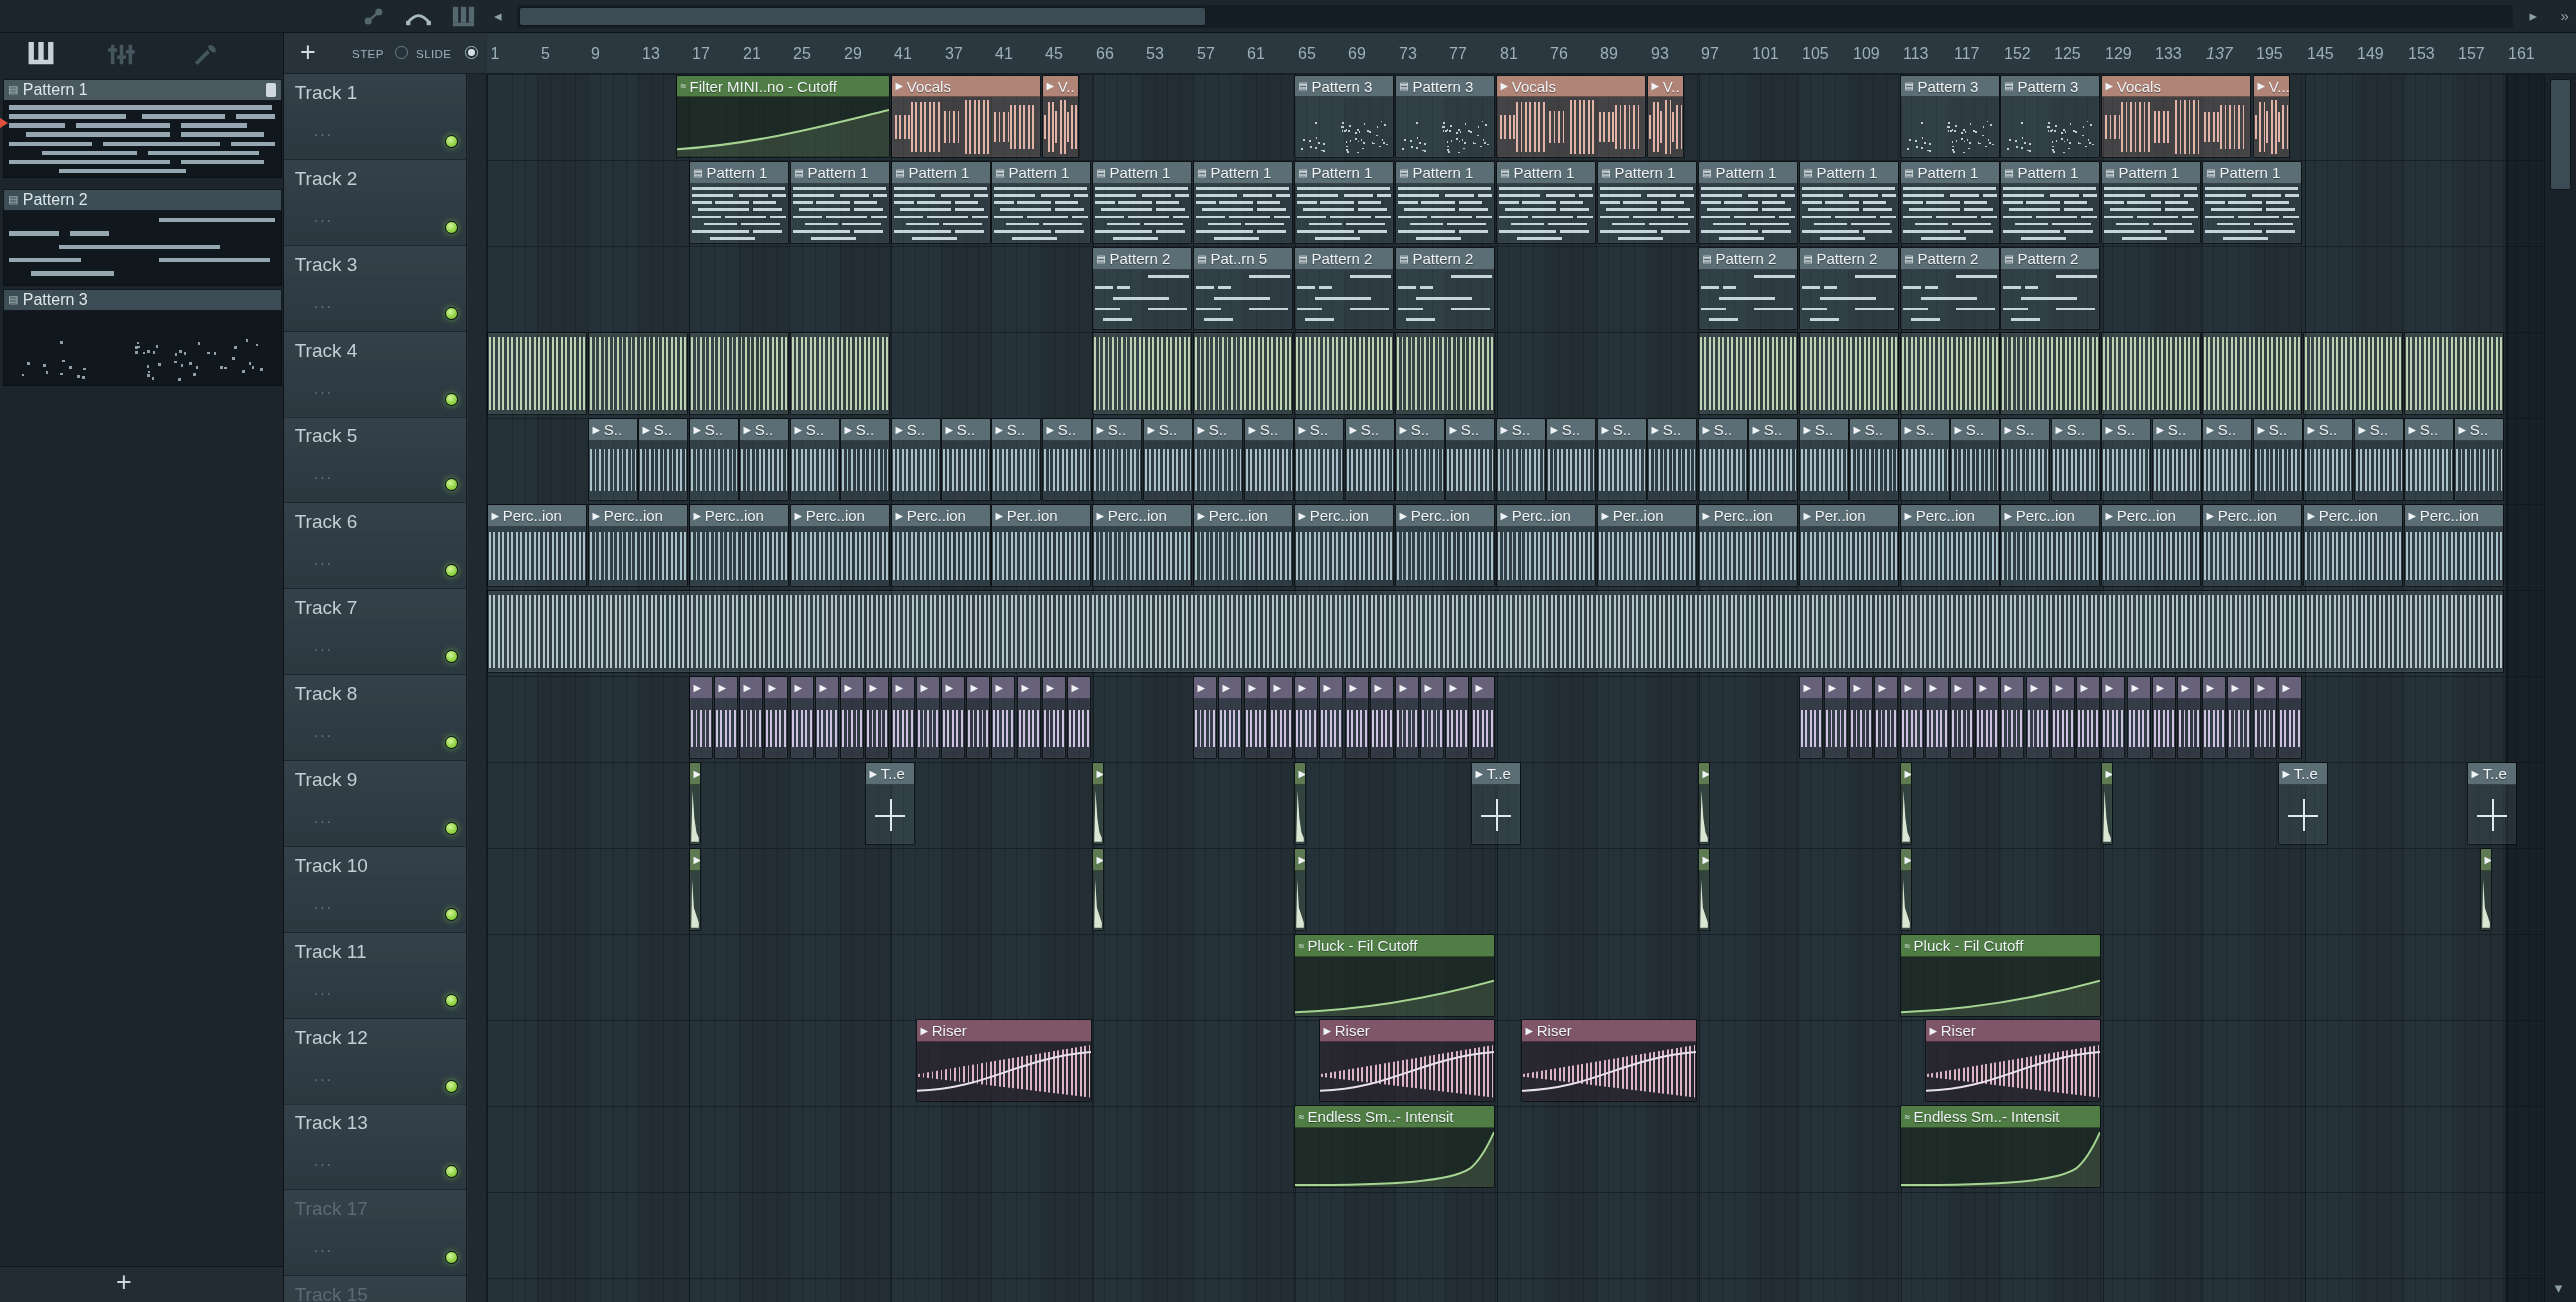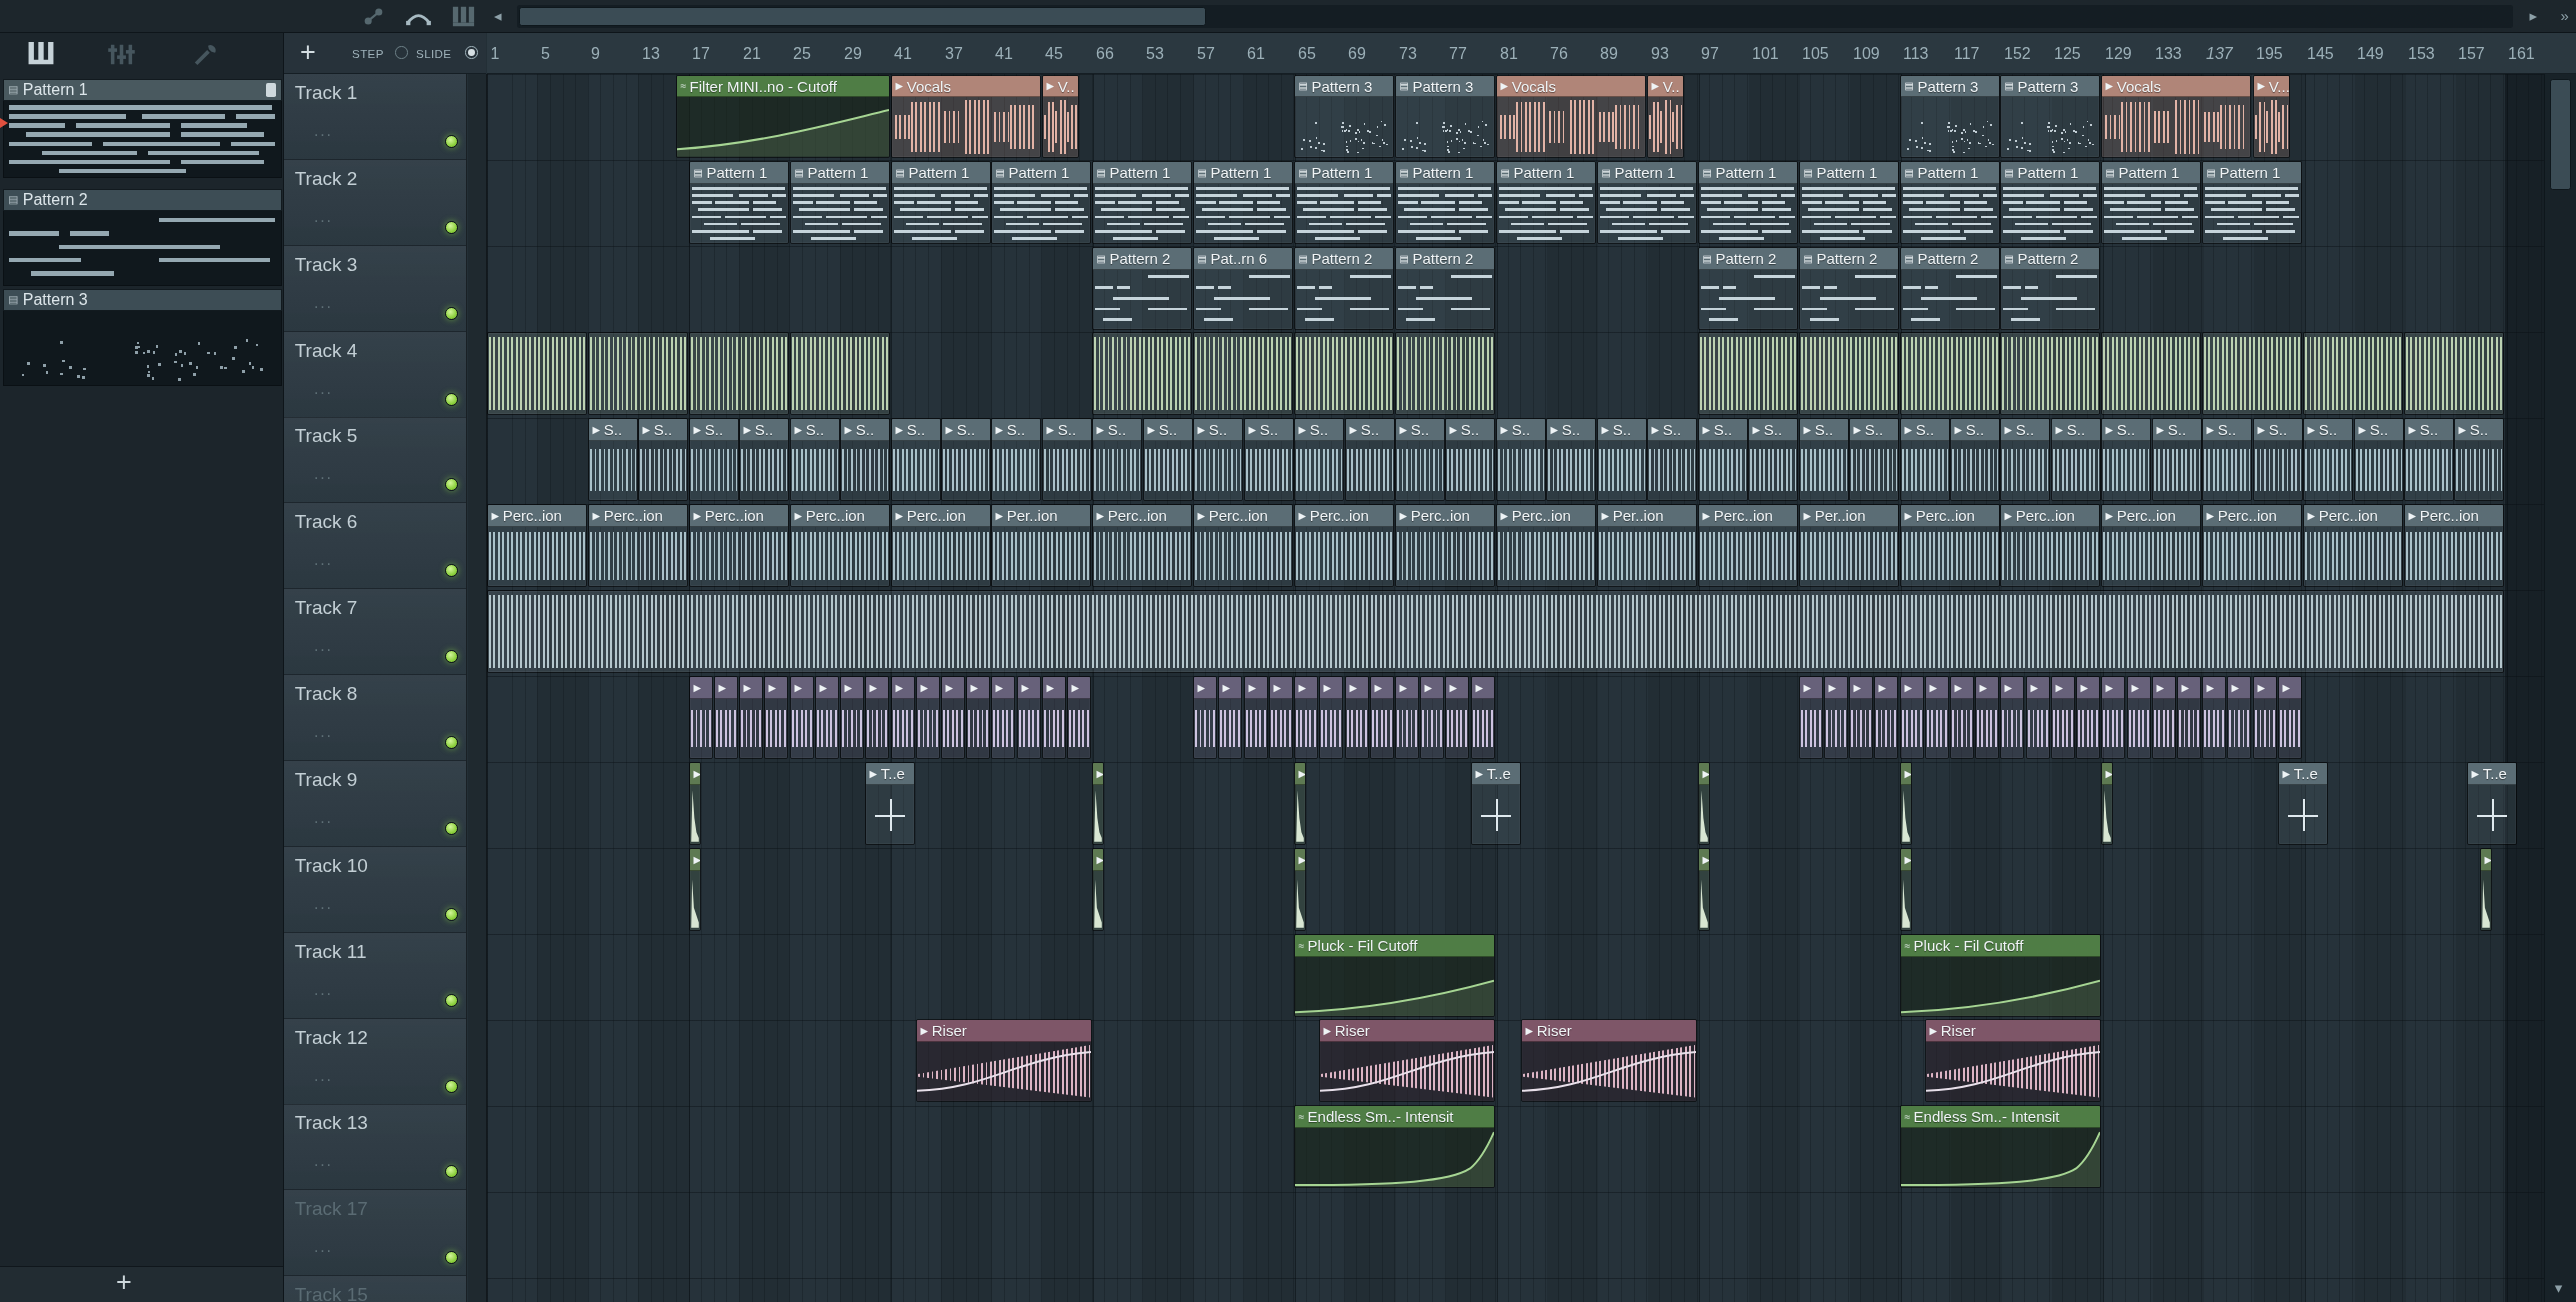--- a/index.html
+++ b/index.html
@@ -1112,21 +1112,21 @@
             <div class="mnote" style="left: 24%; top: 28%; width: 14%; height: 2.7px;"></div>
             <div class="mnote" style="left: 20%; top: 46%; width: 58%; height: 2.7px;"></div>
             <div class="mnote" style="left: 2%; top: 64%; width: 26%; height: 2.7px;"></div>
             <div class="mnote" style="left: 56%; top: 64%; width: 40%; height: 2.7px;"></div>
             <div class="mnote" style="left: 10%; top: 82%; width: 30%; height: 2.7px;"></div>
           </div>
         </div>
         <div class="clip" style="left: 706px; width: 100px; top: 173px; height: 83px;">
           <div class="chead" style="background: rgb(91, 109, 117);">
             <div class="cicon">▤</div>
-            <div class="clabel">Pat..rn 6</div>
+            <div class="clabel">Pat..rn 5</div>
           </div>
           <div class="cbody" style="background: rgba(91, 109, 117, 0.22);">
             <div class="mnote" style="left: 56%; top: 10%; width: 42%; height: 2.7px;"></div>
             <div class="mnote" style="left: 2%; top: 28%; width: 18%; height: 2.7px;"></div>
             <div class="mnote" style="left: 24%; top: 28%; width: 14%; height: 2.7px;"></div>
             <div class="mnote" style="left: 20%; top: 46%; width: 58%; height: 2.7px;"></div>
             <div class="mnote" style="left: 2%; top: 64%; width: 26%; height: 2.7px;"></div>
             <div class="mnote" style="left: 56%; top: 64%; width: 40%; height: 2.7px;"></div>
             <div class="mnote" style="left: 10%; top: 82%; width: 30%; height: 2.7px;"></div>
           </div>

